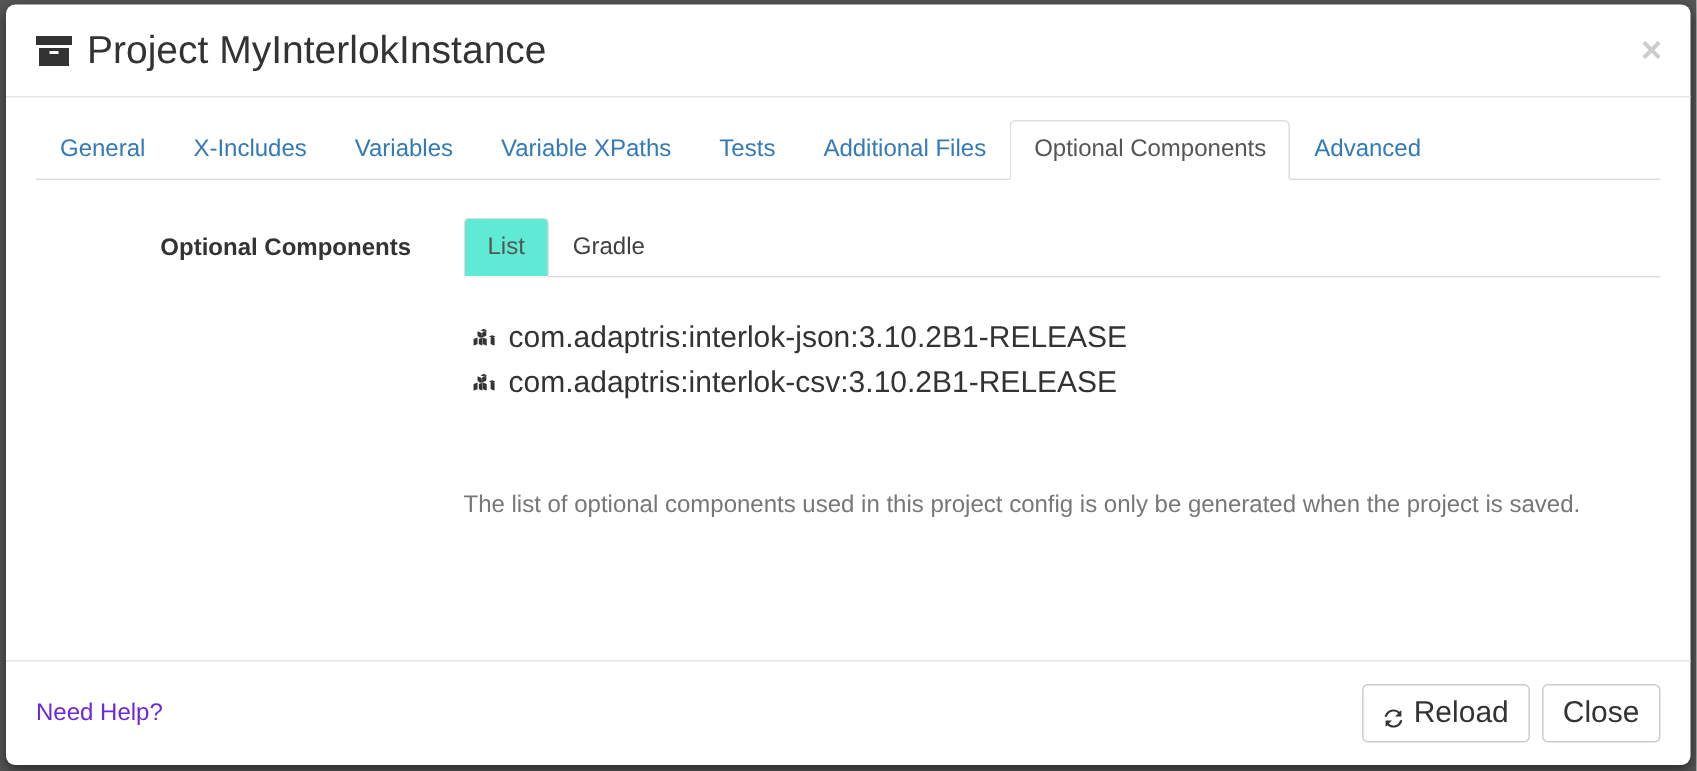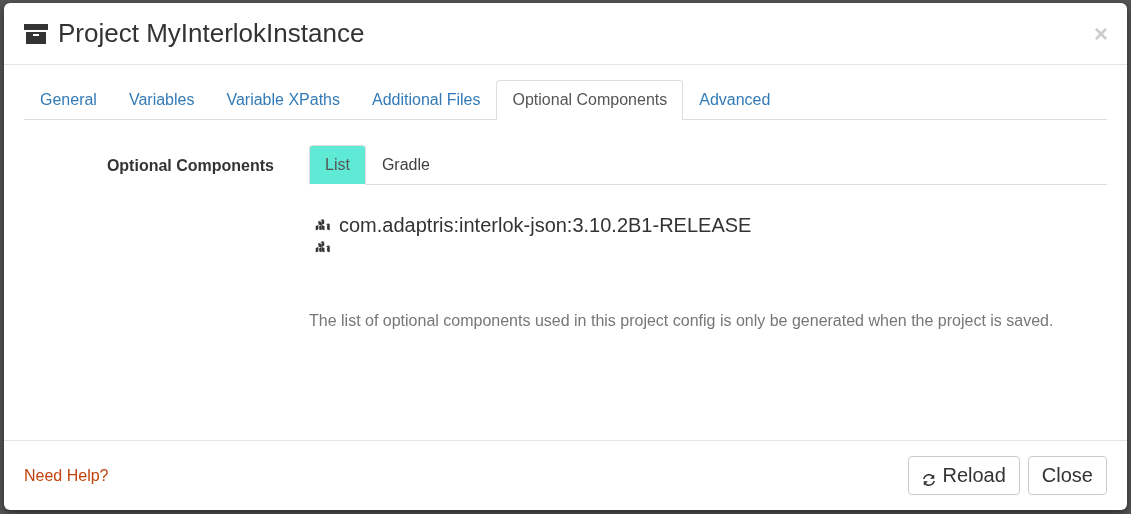--- a/index.html
+++ b/index.html
@@ -168,21 +168,21 @@
       padding-right: 10px;
     }
     .modal-footer {
       padding: 15px 20px;
       border-top: 1px solid #e5e5e5;
       display: flex;
       align-items: center;
       justify-content: space-between;
     }
     .help-link {
-      color: #c2410c;
+      color: #6d28d9;
       text-decoration: none;
       font-size: 16px;
       cursor: pointer;
     }
     .footer-buttons {
       display: flex;
       gap: 8px;
     }
     .btn {
       padding: 7px 13px;
@@ -215,24 +215,30 @@
     </div>
     <span class="close-x">×</span>
   </div>
 
   <div class="modal-body">
     <ul class="nav-tabs">
       <li>
           <a>General</a>
         </li>
       <li>
+          <a>X-Includes</a>
+        </li>
+      <li>
           <a>Variables</a>
         </li>
       <li>
           <a>Variable XPaths</a>
+        </li>
+      <li>
+          <a>Tests</a>
         </li>
       <li>
           <a>Additional Files</a>
         </li>
       <li class="active">
           <a>Optional Components</a>
         </li>
       <li>
           <a>Advanced</a>
         </li>
@@ -258,20 +264,21 @@
                 </svg>
             </span>
             <span>com.adaptris:interlok-json:3.10.2B1-RELEASE</span>
           </div>
           <div class="component-item">
             <span class="cubes-icon">
               <svg viewBox="0 0 576 512" width="17" height="14" fill="#333">
                   <path d="M290.8 48.6l78.4 29.7L288 109.5l-81.2-31.2 78.4-29.7c1.8-.7 3.8-.7 5.7 0zM136 92.5V204c0 4.4 2.6 8.4 6.7 10.1l96 40V144.5l-102.7-39.5zM248 144.5V254l96-40c4.1-1.7 6.7-5.7 6.7-10.1V92.5L248 132.3v12.2zm288 85.8l-80 30.8V408c0 4.4 2.6 8.4 6.7 10.1l80 33.3c3.5 1.5 7.5-.1 9.3-3.5V260.8l-16-6.2v-24.3zm-272 30.8v147.1c0 4.4 2.6 8.4 6.7 10.1l80 33.3c3.5 1.5 7.5-.1 9.3-3.5V291.9l-96-36.9v6.1zm-16 0l-80 30.8V408c0 4.4 2.6 8.4 6.7 10.1l80 33.3V261.1h-6.7zm-112-6.1l-96 36.9v156.3c1.8 3.4 5.8 4.9 9.3 3.5l80-33.3c4.1-1.7 6.7-5.7 6.7-10.1V261.1v-6.1zM576 232.3l-78.4-30.2c-1.8-.7-3.8-.7-5.7 0L413.6 232.3 496 264l80-31.7zm-288 0l-78.4-30.2c-1.8-.7-3.8-.7-5.7 0L125.6 232.3 208 264l80-31.7z"></path>
                 </svg>
             </span>
+            <span>com.adaptris:interlok-csv:3.10.2B1-RELEASE</span>
           </div>
         </div>
 
         <div class="note">The list of optional components used in this project config is only be generated when the project is saved.</div>
       </div>
     </div>
   </div>
 
   <div class="modal-footer">
     <a class="help-link">Need Help?</a>

